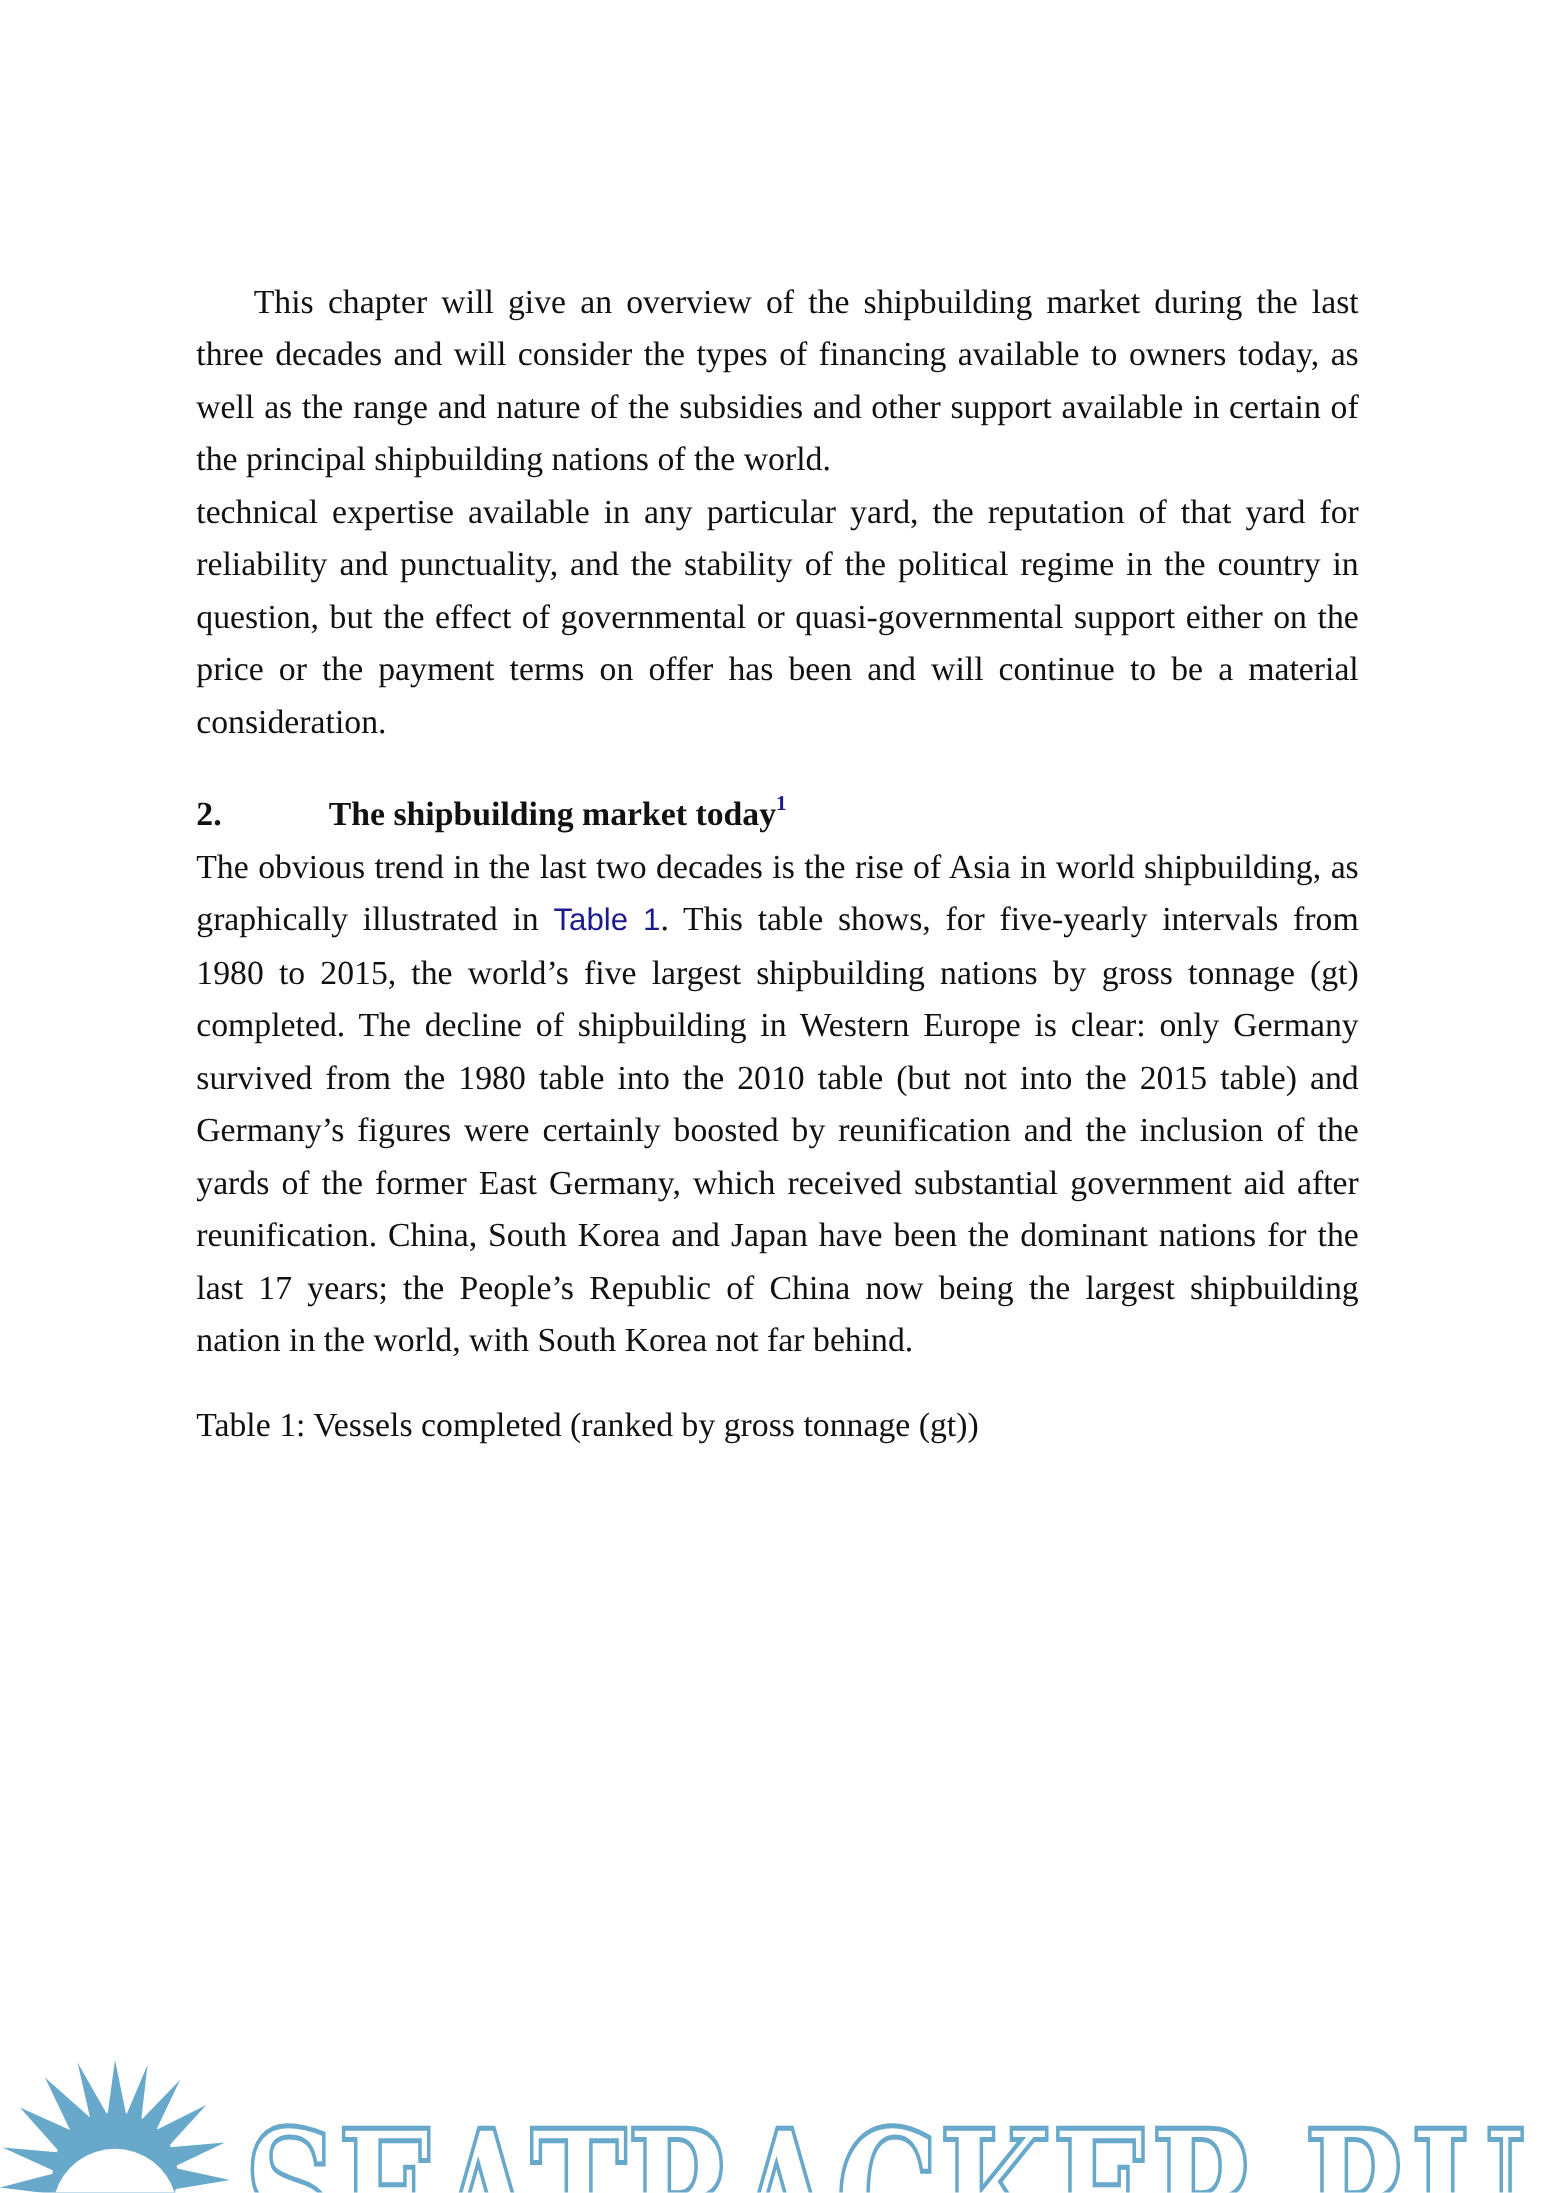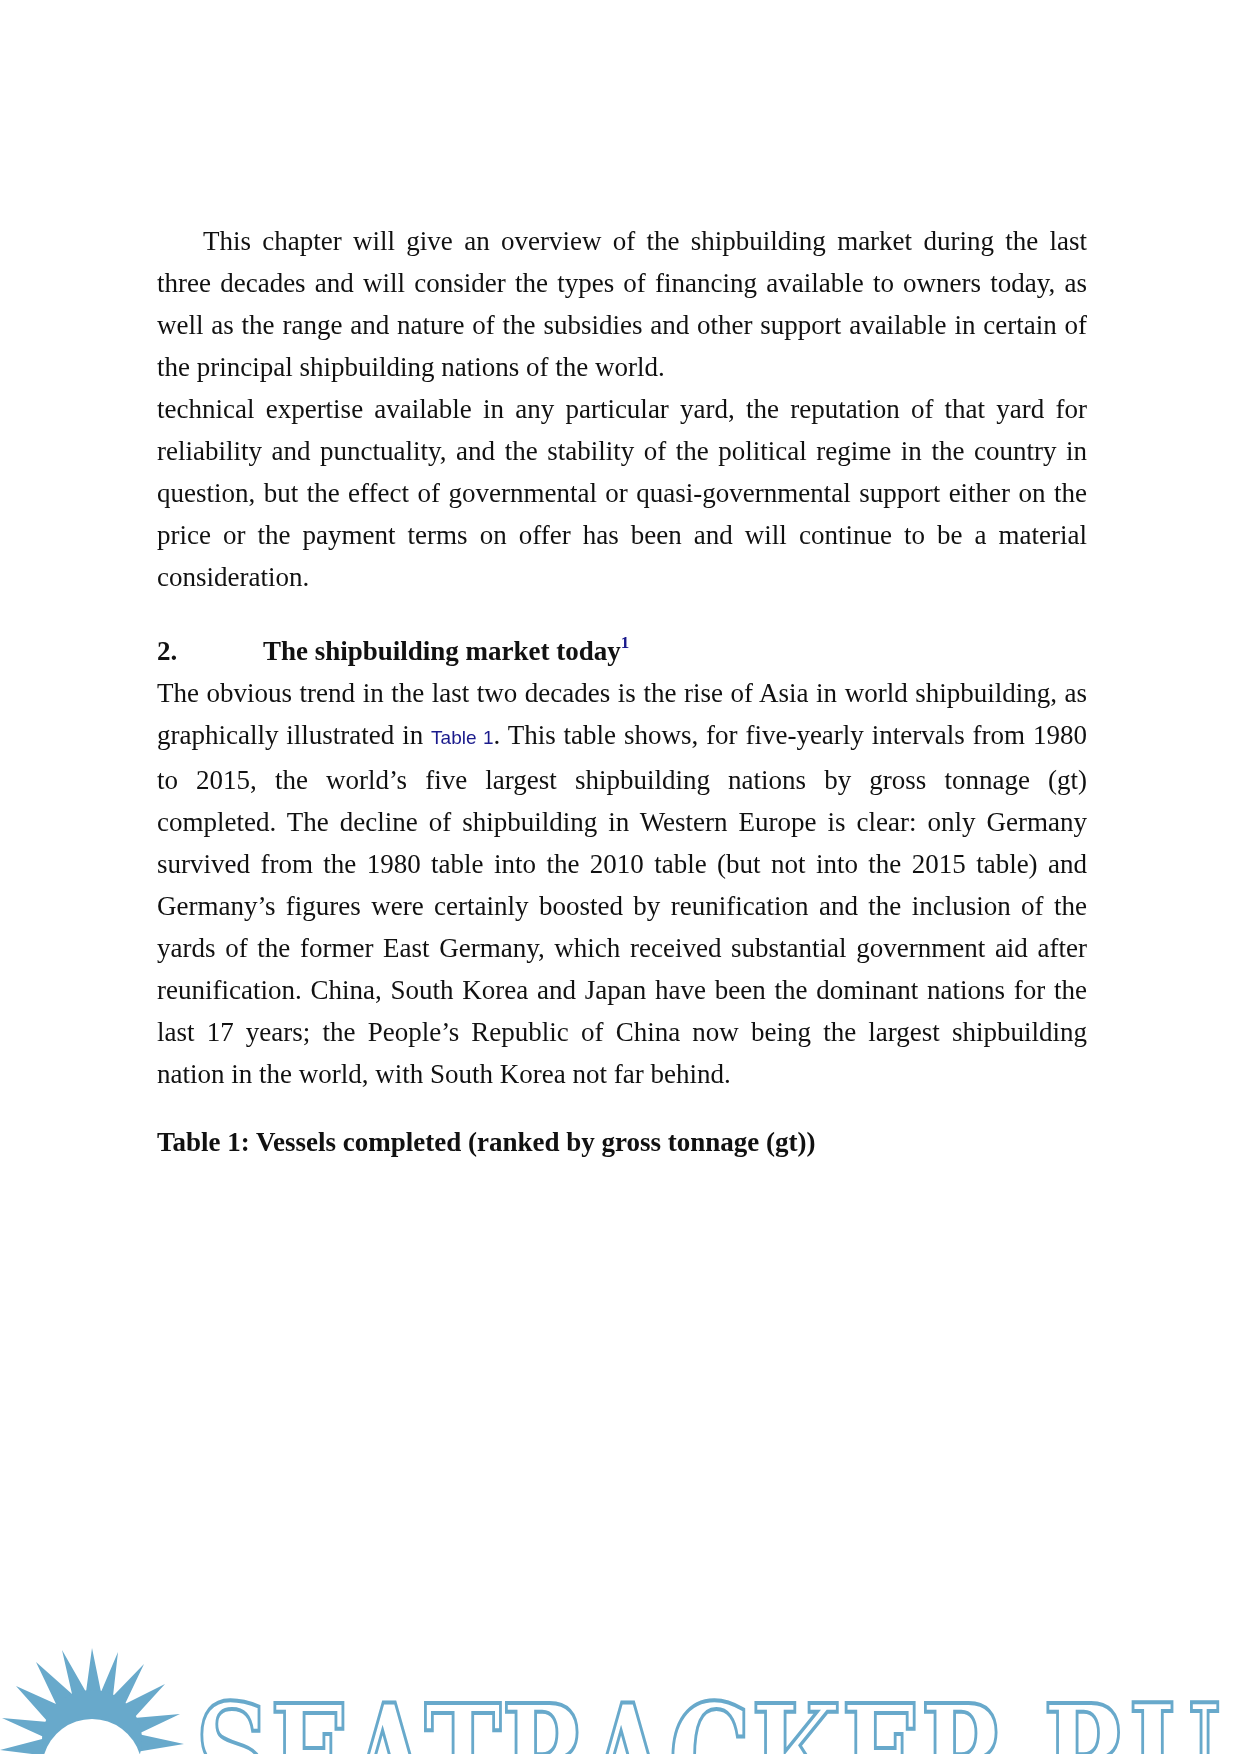--- a/index.html
+++ b/index.html
@@ -6,22 +6,22 @@
     body { width: 1240px; height: 1754px; position: relative; overflow: hidden; }
     .page {
       position: absolute; left: 157px; top: 220px; width: 930px;
       font-family: "Liberation Serif", serif; font-size: 27px; line-height: 42px; color: #111;
     }
     .para { margin: 0; text-align: justify; hyphens: none; }
     .para.indent { text-indent: 46px; }
     .heading { margin: 26px 0 0 0; font-weight: bold; display: flex; align-items: baseline; line-height: 42px; }
     .heading .num { width: 106px; }
     .heading sup { font-size: 17px; color: #1a1a8c; position: relative; top: -2px; }
-    .link { color: #1a1a8c; font-family: "Liberation Sans", sans-serif; font-size: 19px; }
-    .caption { margin: 26px 0 0 0; font-weight: bold; }
+    .link { color: #1a1a8c; font-family: "Liberation Sans", sans-serif; font-size: 25px; }
+    .caption { margin: 26px 0 0 0; font-weight: normal; }
     .watermark { position: absolute; left: 0; top: 1647px; width: 1240px; height: 189px; }
   </style>
 </head>
 <body>
 
 <div class="page">
   <p class="para indent">This chapter will give an overview of the shipbuilding market during the last three decades and will consider the types of financing available to owners today, as well as the range and nature of the subsidies and other support available in certain of the principal shipbuilding nations of the world.</p>
   <p class="para">technical expertise available in any particular yard, the reputation of that yard for reliability and punctuality, and the stability of the political regime in the country in question, but the effect of governmental or quasi-governmental support either on the price or the payment terms on offer has been and will continue to be a material consideration.</p>
 
   <div class="heading">

